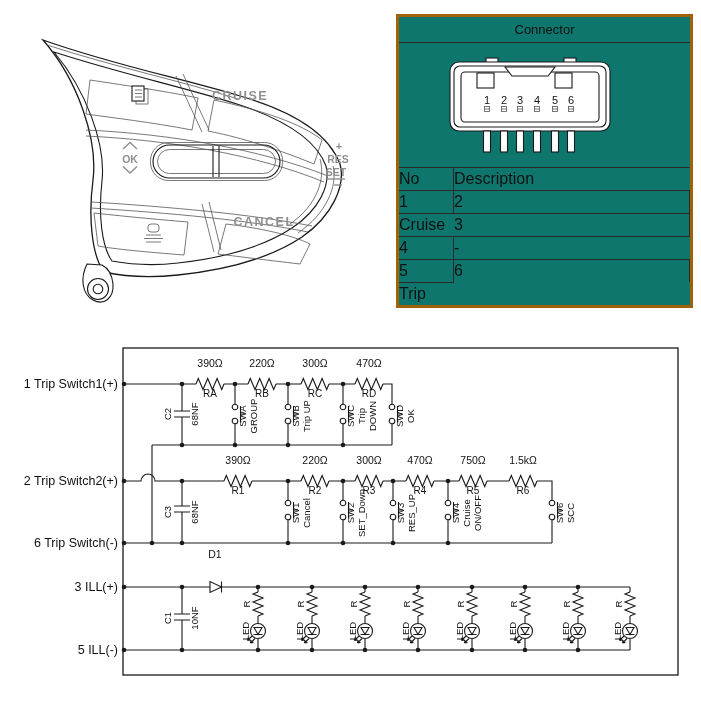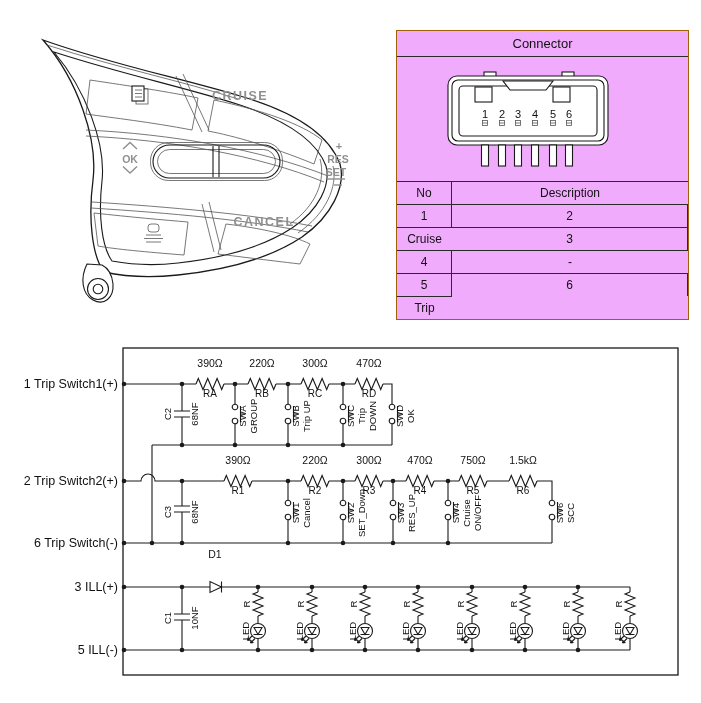--- a/index.html
+++ b/index.html
@@ -1,23 +1,23 @@
 <!DOCTYPE html>
 <html><head>
 <meta charset="utf-8">
 <style>
   html,body{margin:0;padding:0;background:#fff}
   body{width:701px;height:703px;position:relative;font-family:"Liberation Sans",sans-serif;color:#111}
   .abs{position:absolute}
   
-  #conn-panel{left:396px;top:30px;width:291px;border:1px solid #a16207;background:#f0abfc}
+  #conn-panel{left:396px;top:14px;width:291px;border:3px solid #a16207;background:#0f766e}
   .conn-header{height:25px;line-height:25px;text-align:center;font-size:13px;border-bottom:1px solid #2a2a2a}
   .conn-draw{height:124px;border-bottom:1px solid #2a2a2a}
   .tbl{display:grid;grid-template-columns:55px 1fr}
-  .tbl div{height:22px;line-height:22px;text-align:center;font-size:12px;border-bottom:1px solid #2a2a2a;overflow:hidden}
+  .tbl div{height:22px;line-height:22px;font-size:16px;border-bottom:1px solid #2a2a2a;overflow:hidden}
   .tbl .no{border-right:1px solid #2a2a2a}
   .tbl div:nth-last-child(-n+2){border-bottom:none}
   
   .w{stroke:#1a1a1a;stroke-width:1.1;fill:none}
   .w2{stroke:#1a1a1a;stroke-width:1.3;fill:none}
   .thin{stroke:#555;stroke-width:.8;fill:none}
   .gry{stroke:#8f8f8f;stroke-width:1.4;fill:none}
   .oc{fill:#fff;stroke:#1a1a1a;stroke-width:1.1}
   .j{fill:#1a1a1a}
   .wf{fill:#fff;stroke:#1a1a1a;stroke-width:1.1}

